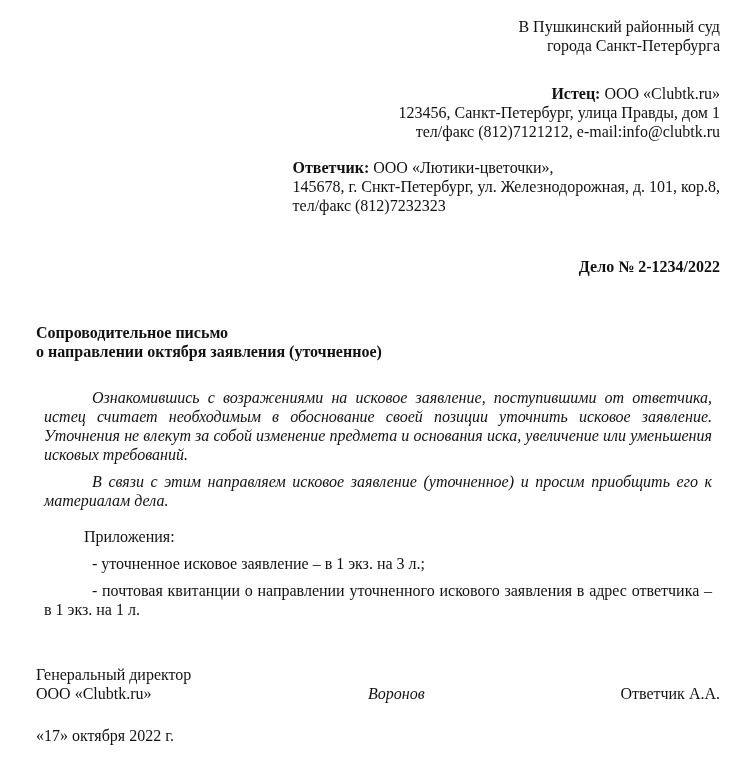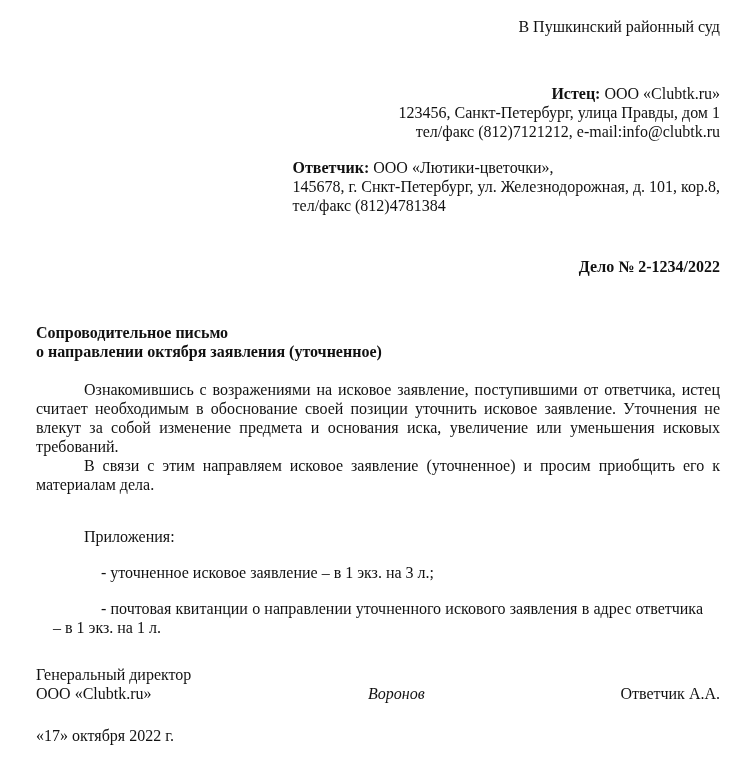--- a/index.html
+++ b/index.html
@@ -10,50 +10,51 @@
   }
   .page { position: absolute; left: 36px; top: 0; width: 684px; height: 632px; }
   .bold { font-weight: bold; }
   .line { display: block; white-space: nowrap; }
   .block-court { position: absolute; top: 17px; right: 0; text-align: right; }
   .block-plaintiff { position: absolute; top: 84px; right: 0; text-align: right; }
   .block-defendant { position: absolute; top: 158px; right: 0; text-align: left; }
   .block-case { position: absolute; top: 257px; right: 0; text-align: right; font-weight: bold; }
   .title { position: absolute; top: 323px; left: 0; width: 684px; text-align: left; font-weight: bold; }
   .body { position: absolute; top: 380px; left: 0; width: 684px; text-align: justify; }
-  .body p { margin: 0; text-indent: 48px; text-align: justify; }
+  .body p { margin: 8px; text-indent: 48px; text-align: justify; font-style: italic; }
   .attachments { position: absolute; top: 527px; left: 0; width: 684px; }
   .attachments .indent { padding-left: 48px; font-family: Liberation Serif, serif; }
-  .attachments p { margin: 17px; text-indent: 48px; text-align: justify; }
+  .attachments p { margin: 8px; text-indent: 48px; text-align: justify; }
   .signature { position: absolute; top: 665px; left: 0; width: 684px; }
   .sig-row { position: relative; height: 19px; }
   .sig-org { position: absolute; left: 0; top: 0; }
   .sig-hand { position: absolute; left: 332px; top: 0; font-style: italic; }
   .sig-name { position: absolute; right: 0; top: 0; }
   .date { position: absolute; top: 726px; left: 0; }
 </style>
 </head>
 <body>
 
 <div class="page">
 
   <div class="block-court">
     <span class="line">В Пушкинский районный суд</span>
+    <span class="line">города Санкт-Петербурга</span>
   </div>
 
   <div class="block-plaintiff">
     <span class="line"><span class="bold">Истец:</span><span> ООО «Clubtk.ru»</span></span>
     <span class="line">123456, Санкт-Петербург, улица Правды, дом 1</span>
     <span class="line">тел/факс (812)7121212, e-mail:info@clubtk.ru</span>
   </div>
 
   <div class="block-defendant">
     <span class="line"><span class="bold">Ответчик:</span><span> ООО «Лютики-цветочки»,</span></span>
     <span class="line">145678, г. Снкт-Петербург, ул. Железнодорожная, д. 101, кор.8,</span>
-    <span class="line">тел/факс (812)4781384</span>
+    <span class="line">тел/факс (812)7232323</span>
   </div>
 
   <div class="block-case">Дело № 2-1234/2022</div>
 
   <div class="title">
     <span class="line">Сопроводительное письмо</span>
     <span class="line">о направлении октября заявления (уточненное)</span>
   </div>
 
   <div class="body">

